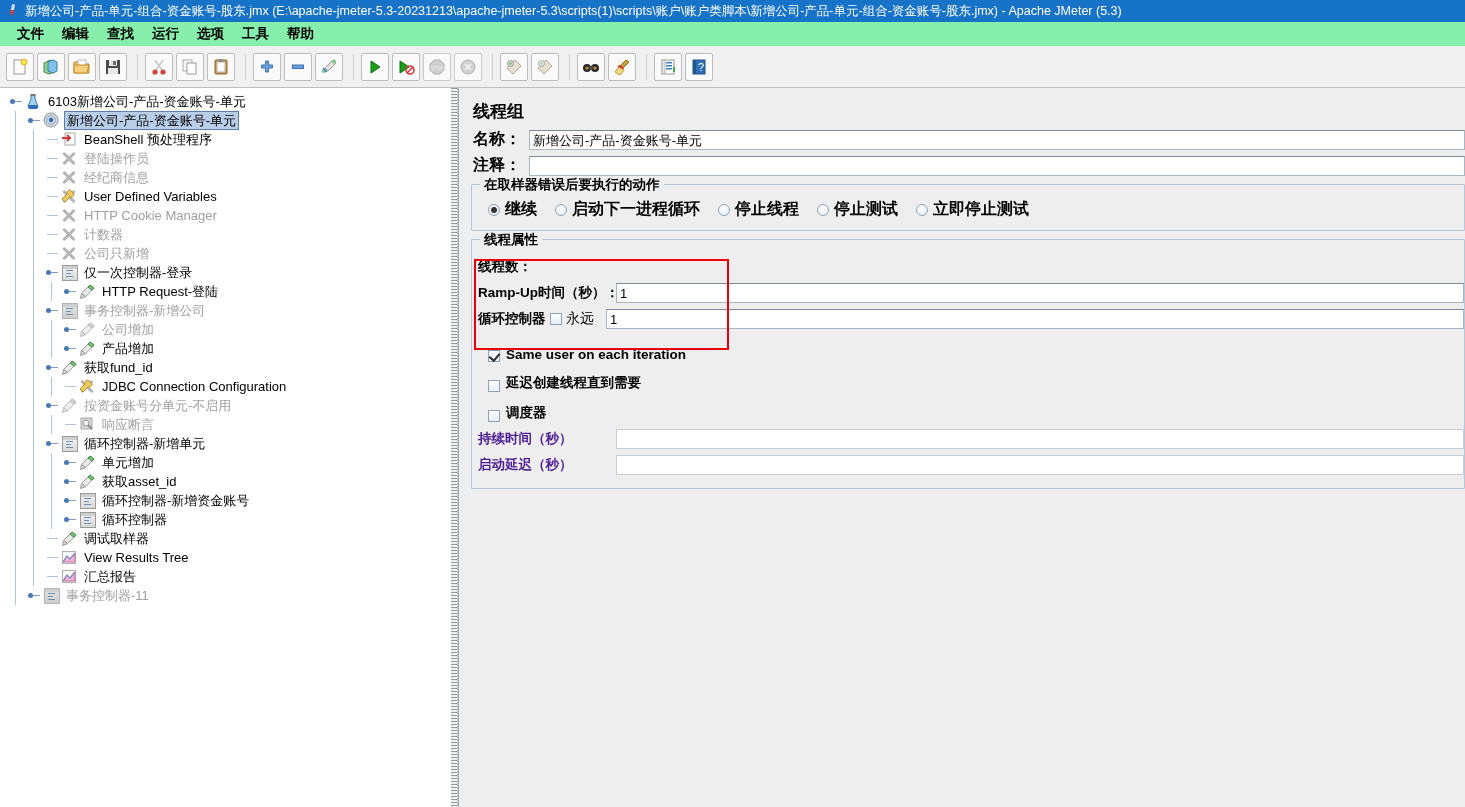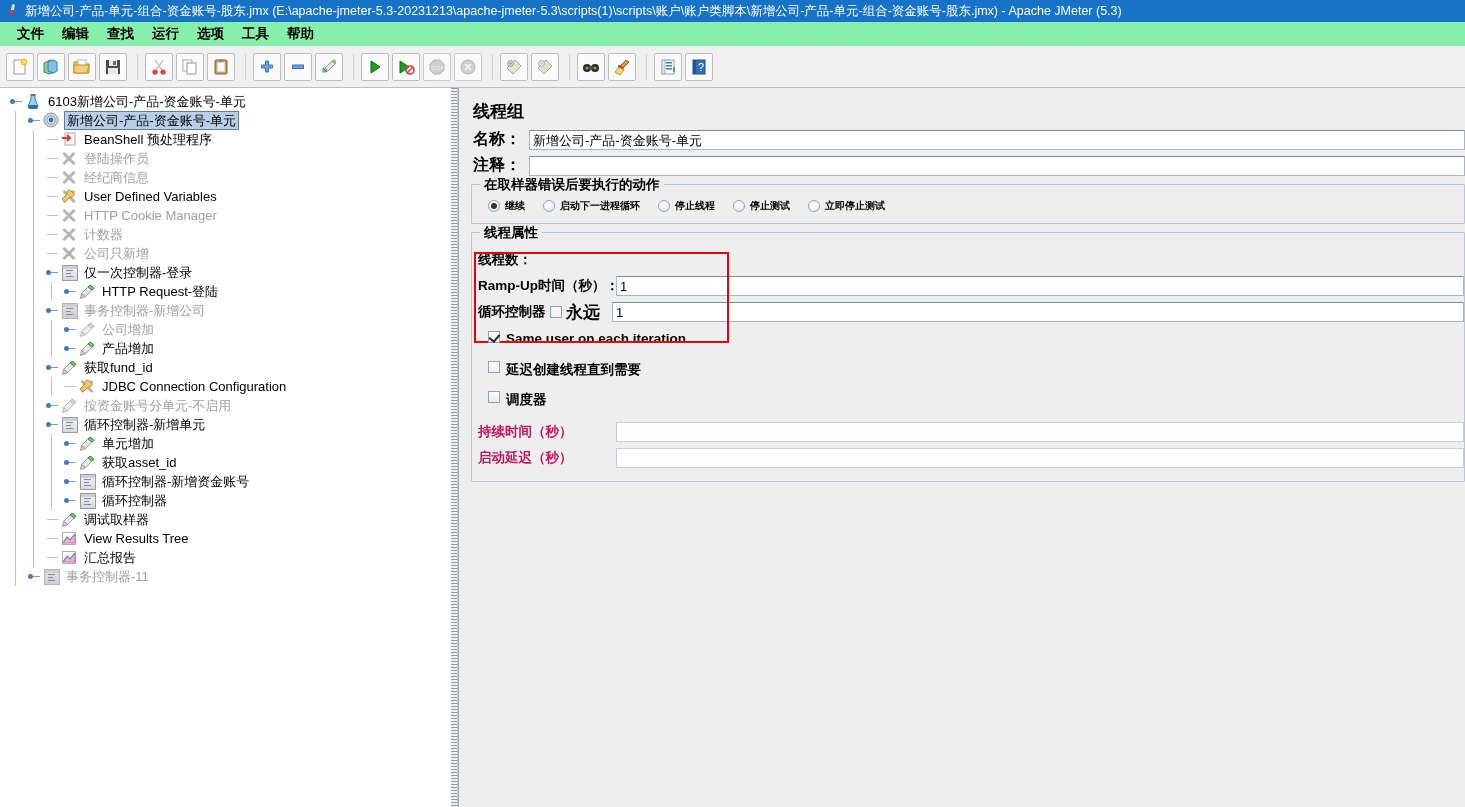--- a/index.html
+++ b/index.html
@@ -167,62 +167,62 @@
   .rdot{
     width:12px;height:12px;border-radius:50%;
     background:radial-gradient(circle at 40% 35%,#ffffff 0%,#eef3f8 60%,#dfe7f0 100%);
     border:1px solid #8fa3b8;margin-right:5px;position:relative;box-sizing:border-box;
     flex:0 0 auto;
   }
   .rdot.on::after{
     content:"";position:absolute;left:2px;top:2px;width:6px;height:6px;
     border-radius:50%;background:#333;
   }
-  .radio span{font-size:10px;font-weight:bold;}
+  .radio span{font-size:16px;font-weight:bold;}
 
   
   .tp-wrap{position:relative;}
   .redbox{
     position:absolute;left:2px;top:5px;width:255px;height:91px;
     border:2px solid #e8000b;pointer-events:none;box-sizing:border-box;
   }
   .proprow{display:flex;align-items:center;height:26px;padding-left:6px;}
   .proplabel{font-size:13.5px;font-weight:bold;width:138px;flex:0 0 auto;white-space:nowrap;}
   .propfield{
     height:20px;line-height:20px;background:#fff;border:1px solid #a8b6c4;
     border-top-color:#7d8b99;font-size:13px;padding:0 3px;box-sizing:border-box;
     flex:1;color:#000;
   }
 
-  .cbrow{display:flex;align-items:flex-start;height:24px;padding-left:16px;margin-top:6px;}
+  .cbrow{display:flex;align-items:flex-end;height:24px;padding-left:16px;margin-top:6px;}
   .cb{
     width:12px;height:12px;border:1px solid #8fa3b8;
     background:linear-gradient(to bottom,#fdfdfd,#e8eef5);
     margin-right:6px;position:relative;box-sizing:border-box;flex:0 0 auto;
   }
   .cb.on::after{
     content:"";position:absolute;left:2px;top:0px;width:5px;height:8px;
     border:solid #2a2a2a;border-width:0 2px 2px 0;transform:rotate(40deg);
   }
   .cbrow span{font-size:13.5px;font-weight:bold;}
   .cb-inline{
     width:12px;height:12px;border:1px solid #8fa3b8;
     background:linear-gradient(to bottom,#fdfdfd,#e8eef5);
     margin:0 4px 0 0;box-sizing:border-box;flex:0 0 auto;
   }
 
   .schedrow{display:flex;align-items:center;height:26px;padding-left:6px;}
   .schedlabel{
-    font-size:13.5px;font-weight:bold;color:#be185d;width:138px;flex:0 0 auto;white-space:nowrap;
+    font-size:13.5px;font-weight:bold;color:#4c1d95;width:138px;flex:0 0 auto;white-space:nowrap;
   }
   .schedfield{
     height:20px;background:#fff;border:1px solid #c3ced9;
     box-sizing:border-box;flex:1;
   }
-  .inline-lbl{font-size:17px;font-weight:bold;margin-right:2px;}
+  .inline-lbl{font-size:14px;font-weight:normal;margin-right:2px;}
 </style>
 </head>
 <body>
 
 <div class="app">
 
   <div class="titlebar">
     <span class="tb-icon">
         <span class="pen"></span>
       </span>
@@ -660,20 +660,36 @@
             </span>
             <span class="handle has"></span>
             <span class="nodeicon">
               <svg class="ic-pencil" viewBox="0 0 16 15">
                 <path d="M11 1 l4 3.2 -8.5 8.5 -4 -3.2 Z" fill="#ededed" stroke="#bdbdbd"></path>
                 <path d="M11 1 l4 3.2 -2 2 -4 -3.2 Z" fill="#d5d5d5" stroke="#b6b6b6"></path>
                 <path d="M2.5 9.5 l4 3.2 -5 1.8 Z" fill="#e2e2e2" stroke="#bdbdbd"></path>
               </svg>
             </span>
             <span class="nodelabel dim">按资金账号分单元-不启用</span>
+          </div>
+          <div class="node">
+            <span class="indent" style="width: 62px;">
+              <span class="vline" style="left: 15px;"></span>
+              <span class="vline" style="left: 33px;"></span>
+              <span class="vline" style="left: 51px;"></span>
+            </span>
+            <span class="handle leaf"></span>
+            <span class="nodeicon">
+              <svg class="ic-assert" viewBox="0 0 14 14">
+                <rect x="1" y="1" width="11" height="11" fill="#d6d6d6" stroke="#aaaaaa"></rect>
+                <circle cx="6" cy="6" r="3" fill="#f0f0f0" stroke="#9a9a9a"></circle>
+                <line x1="8" y1="8" x2="12" y2="12" stroke="#8a8a8a" stroke-width="2"></line>
+              </svg>
+            </span>
+            <span class="nodelabel dim">响应断言</span>
           </div>
           <div class="node">
             <span class="indent" style="width: 44px;">
               <span class="vline" style="left: 15px;"></span>
               <span class="vline" style="left: 33px;"></span>
             </span>
             <span class="handle has"></span>
             <span class="nodeicon">
               <span class="ic-gray-box">
                 <span class="cap"></span>

